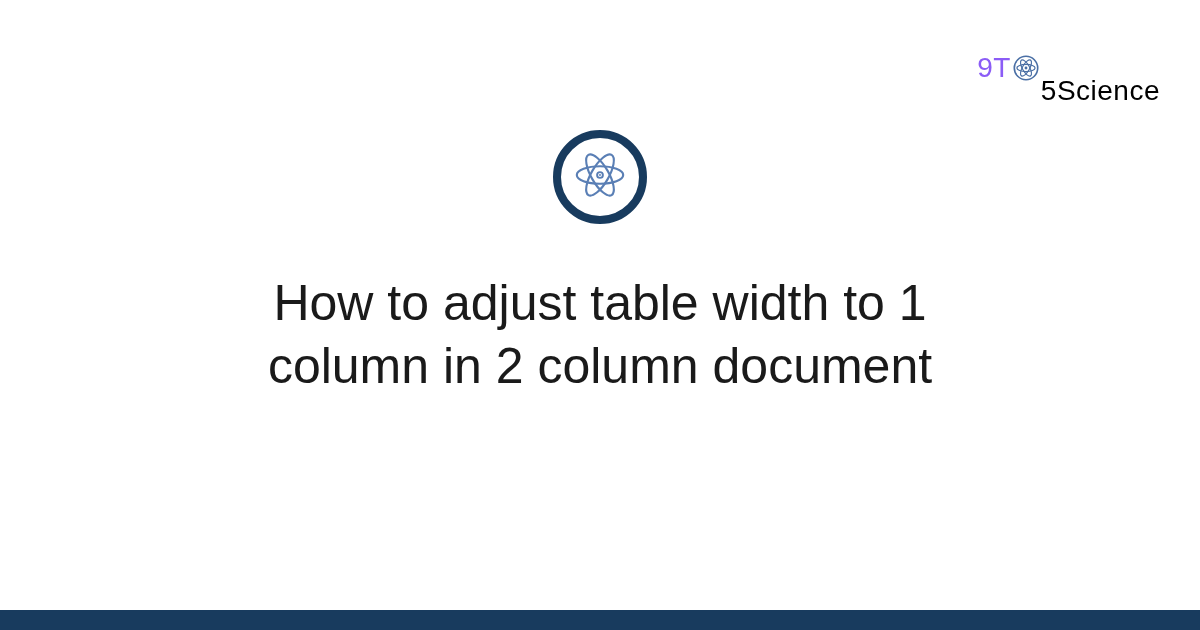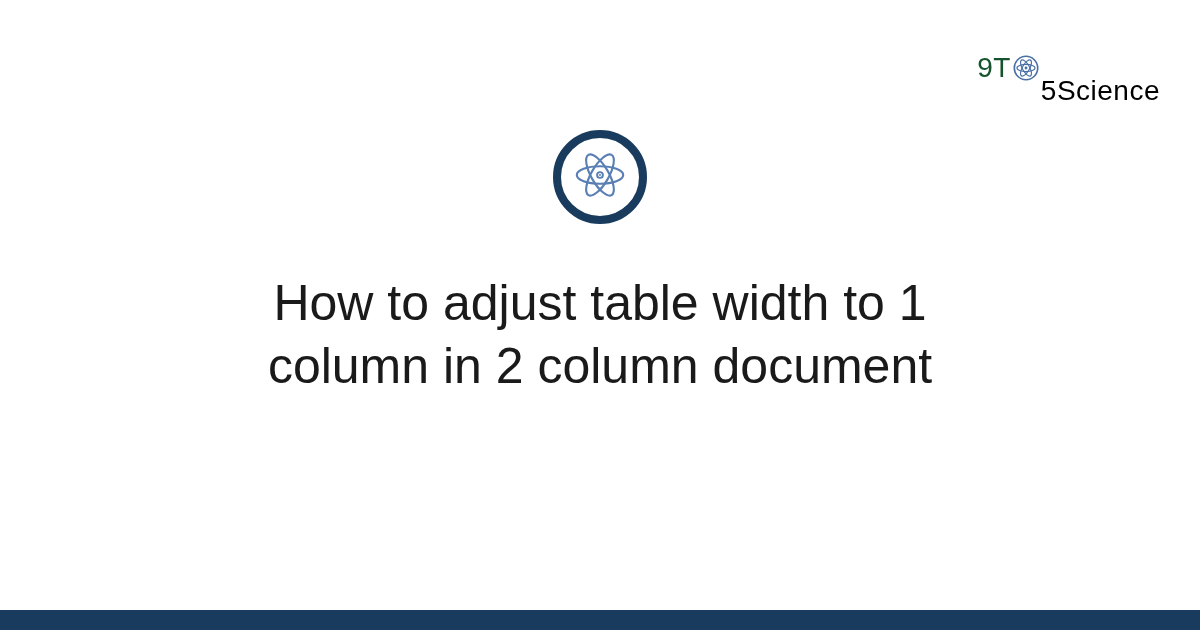--- a/index.html
+++ b/index.html
@@ -19,21 +19,21 @@
       position: absolute;
       top: 28px;
       right: 40px;
       display: flex;
       align-items: center;
       font-size: 28px;
       font-weight: 400;
       letter-spacing: 0.5px;
     }
     .brand-9t {
-      color: #14532d;
+      color: #8b5cf6;
     }
     .brand-atom-small {
       display: inline-flex;
       align-items: center;
       justify-content: center;
       width: 28px;
       height: 28px;
       margin: 0 1px;
     }
     .brand-5science {

